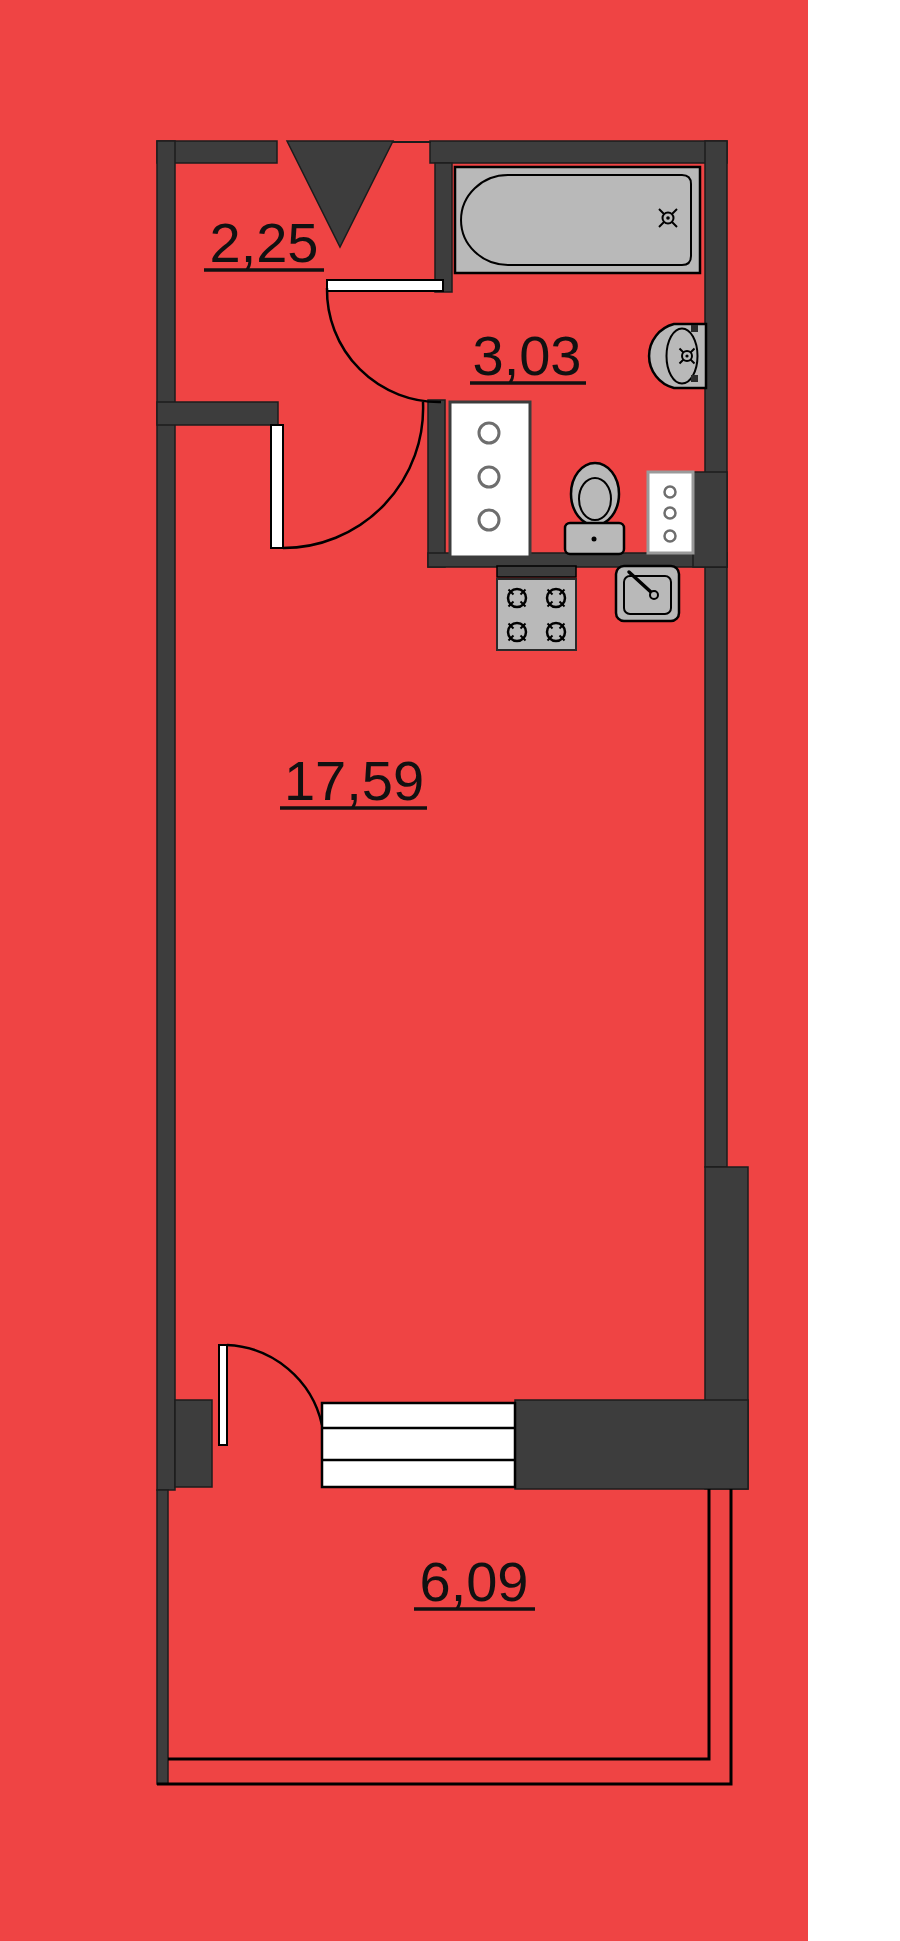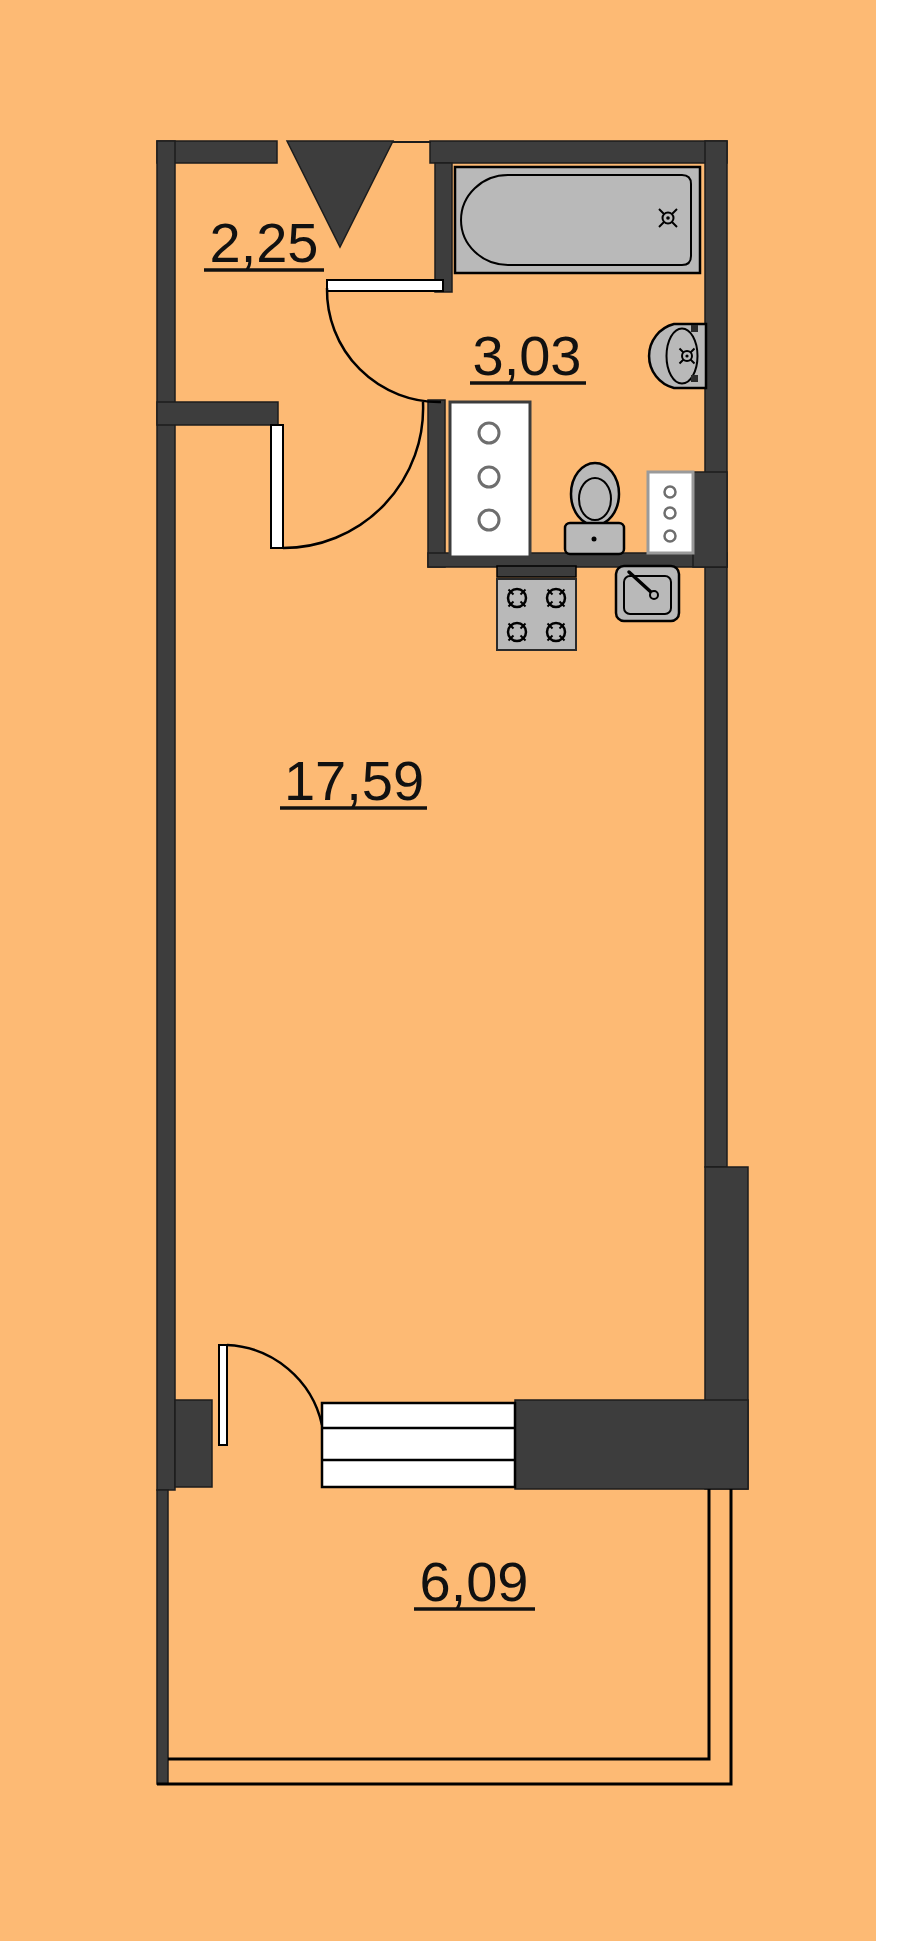--- a/index.html
+++ b/index.html
@@ -1,17 +1,17 @@
 <!DOCTYPE html>
 <html><head>
 <meta charset="utf-8">
 <title>Floor plan</title>
 <style>
   html,body{margin:0;padding:0;background:#ffffff;}
-  .plan-wrap{position:relative;width:876px;height:1941px;background:#fdba74;overflow:hidden;
+  .plan-wrap{position:relative;width:808px;height:1941px;background:#ef4444;overflow:hidden;
              font-family:"Liberation Sans",sans-serif;}
   svg{position:absolute;left:0;top:0;}
   .wall{fill:#3d3d3d;stroke:#1c1c1c;stroke-width:1.5;}
   .leaf{fill:#ffffff;stroke:#000000;stroke-width:2;}
   .arc{fill:none;stroke:#000000;stroke-width:2.5;}
   .fix{fill:#b9b9b9;stroke:#000000;stroke-width:2.5;}
   .fixline{fill:none;stroke:#000000;stroke-width:2;}
   .cab{fill:#ffffff;stroke:#3c3c3c;stroke-width:3;}
   .cab2{fill:#ffffff;stroke:#9a9a9a;stroke-width:3;}
   .holes{fill:#ffffff;stroke:#6e6e6e;stroke-width:3;}

